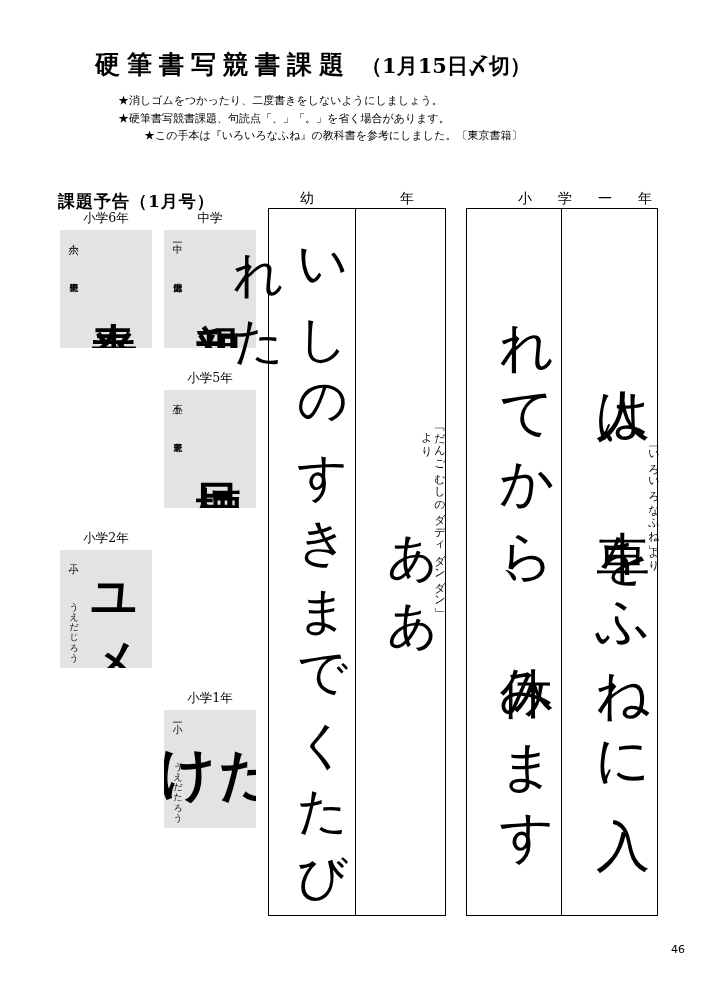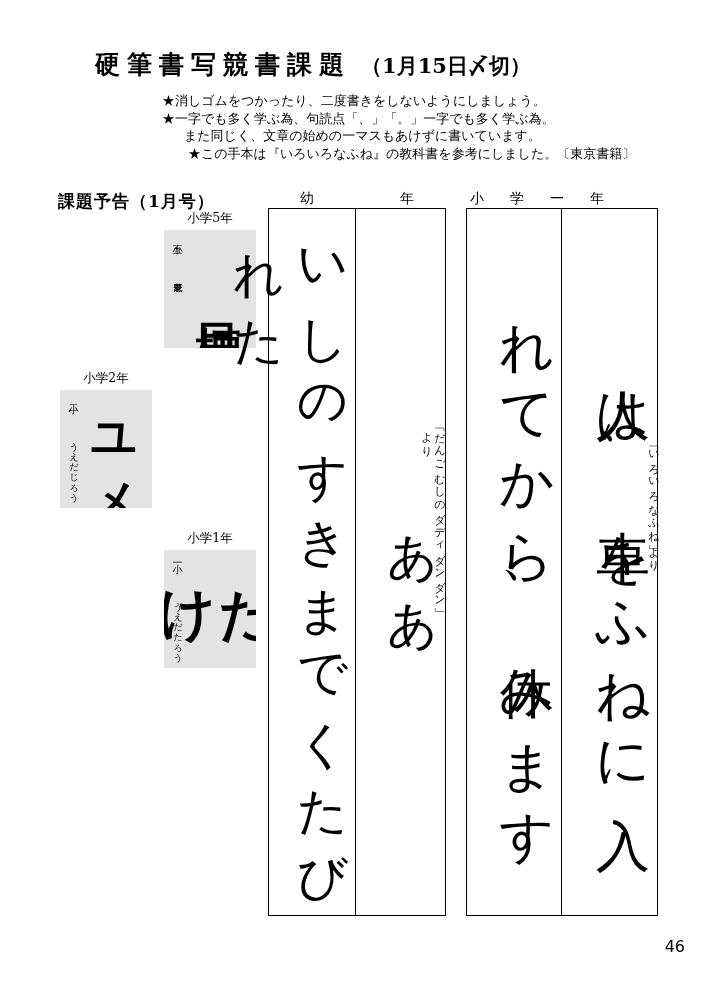--- a/index.html
+++ b/index.html
@@ -46,24 +46,23 @@
 
   
   .notes {
     position: absolute;
     top: 92px;
     left: 118px;
     width: 520px;
   }
   .note-line {
     font-family: "DejaVu Serif", "Liberation Serif", serif;
-    font-size: 13px;
+    font-size: 11px;
     line-height: 17.5px;
     white-space: nowrap;
-    margin-left: 44px;
   }
   .note-indent { padding-left: 22px; }
   .note-center { padding-left: 26px; }
 
   
   .forecast-title {
     position: absolute;
     top: 184px;
     left: 58px;
     font-family: "DejaVu Serif", "Liberation Serif", serif;
@@ -191,43 +190,60 @@
     line-height: 13px;
     letter-spacing: 1px;
     padding-top: 6px;
   }
 
   .page-number {
     position: absolute;
     right: 30px;
     bottom: 44px;
     font-family: "DejaVu Sans", "Liberation Sans", sans-serif;
-    font-size: 16px;
+    font-size: 11px;
   }
 </style>
 </head>
 <body>
 
 <div class="page">
 
   <div class="title-row">
     <span class="title-main">硬筆書写競書課題</span><span class="title-sub">（1月15日〆切）</span>
   </div>
 
   <div class="notes">
     <div class="note-line">★消しゴムをつかったり、二度書きをしないようにしましょう。</div>
-    <div class="note-line">★一字でも多く学ぶ為、句読点「、」「。」一字でも多く学ぶ為。</div>
-    <div class="note-line note-indent">また同じく、文章の始めの一マスもあけずに書いています。</div>
+    <div class="note-line">★硬筆書写競書課題、句読点「、」「。」を省く場合があります。</div>
     <div class="note-line note-center">★この手本は『いろいろなふね』の教科書を参考にしました。〔東京書籍〕</div>
   </div>
 
   <div class="forecast-title">課題予告（1月号）</div>
 
   <div class="samples">
 
+    <div class="sample-row">
+      <div class="sample col-left">
+        <div class="sample-label">小学6年</div>
+        <div class="sample-box">
+          <div class="sample-side grade">小六</div>
+          <div class="sample-side name">東野桃子</div>
+          <div class="sample-word">春光</div>
+        </div>
+      </div>
+      <div class="sample col-right">
+        <div class="sample-label">中学</div>
+        <div class="sample-box">
+          <div class="sample-side grade">中一</div>
+          <div class="sample-side name">上野慎太郎</div>
+          <div class="sample-word">親和</div>
+        </div>
+      </div>
+    </div>
 
     <div class="sample-row">
       <div class="sample col-right">
         <div class="sample-label">小学5年</div>
         <div class="sample-box">
           <div class="sample-side grade">小五</div>
           <div class="sample-side name">東野花子</div>
           <div class="sample-word">目標</div>
         </div>
       </div>
@@ -251,21 +267,21 @@
           <div class="sample-side grade">小一</div>
           <div class="sample-side name">うえだたろう</div>
           <div class="sample-word single">たけ</div>
         </div>
       </div>
     </div>
 
   </div>
 
   <div class="panel-head" style="top:190px; left:300px;">幼　　　　年</div>
-  <div class="panel-head" style="top:190px; left:470px;">小　学　一　年</div>
+  <div class="panel-head" style="top:190px; left:518px;">小　学　一　年</div>
 
   <div class="panel" style="top:208px; left:268px; width:178px; height:708px;">
     <div class="divider" style="left:86px;"></div>
     <div class="vcol kana-col" style="right:0px; width:86px;">ああ</div>
     <div class="vcol kana-col" style="left:0px; width:86px;">いしのすきまでくたびれた</div>
   </div>
   <div class="vcol source-col" style="top:418px; left:430px; height:190px; width:16px;">「だんごむしのダディダンダン」より</div>
 
   <div class="panel" style="top:208px; left:466px; width:192px; height:708px;">
     <div class="divider" style="left:94px;"></div>

